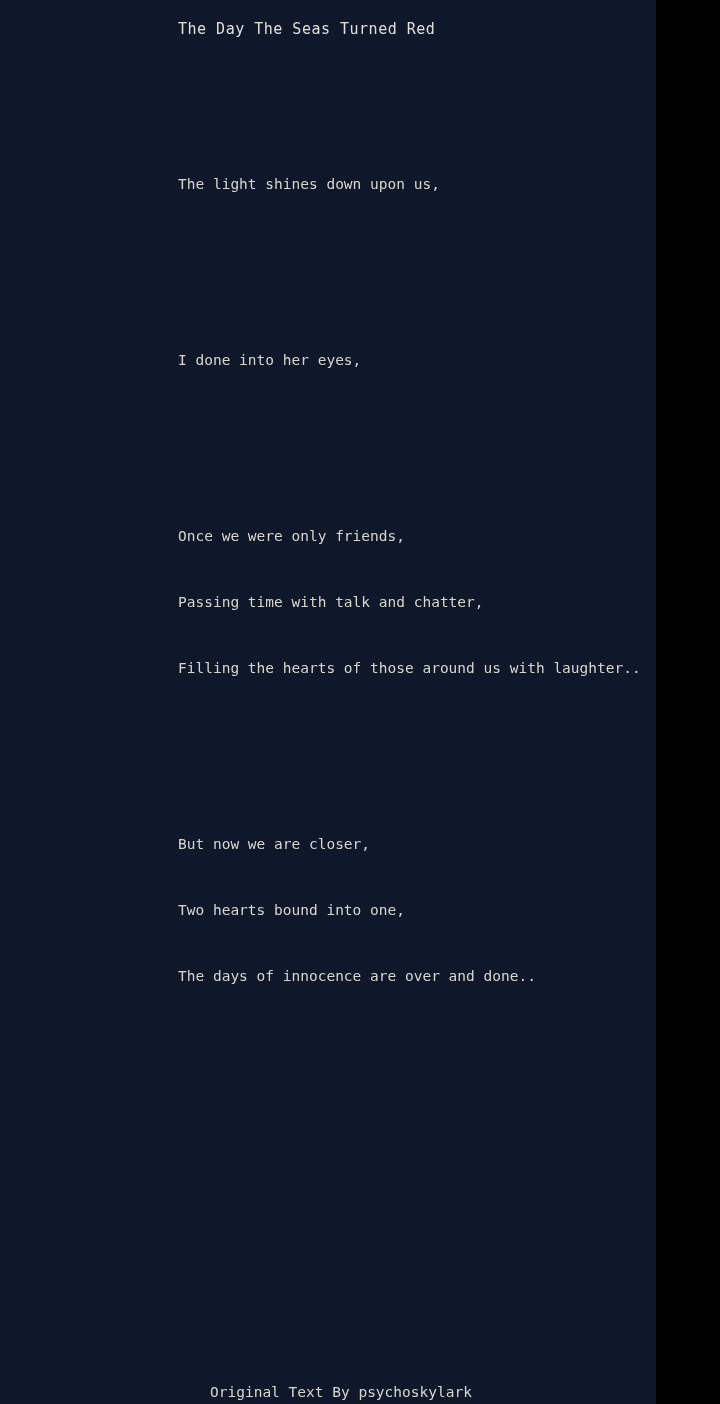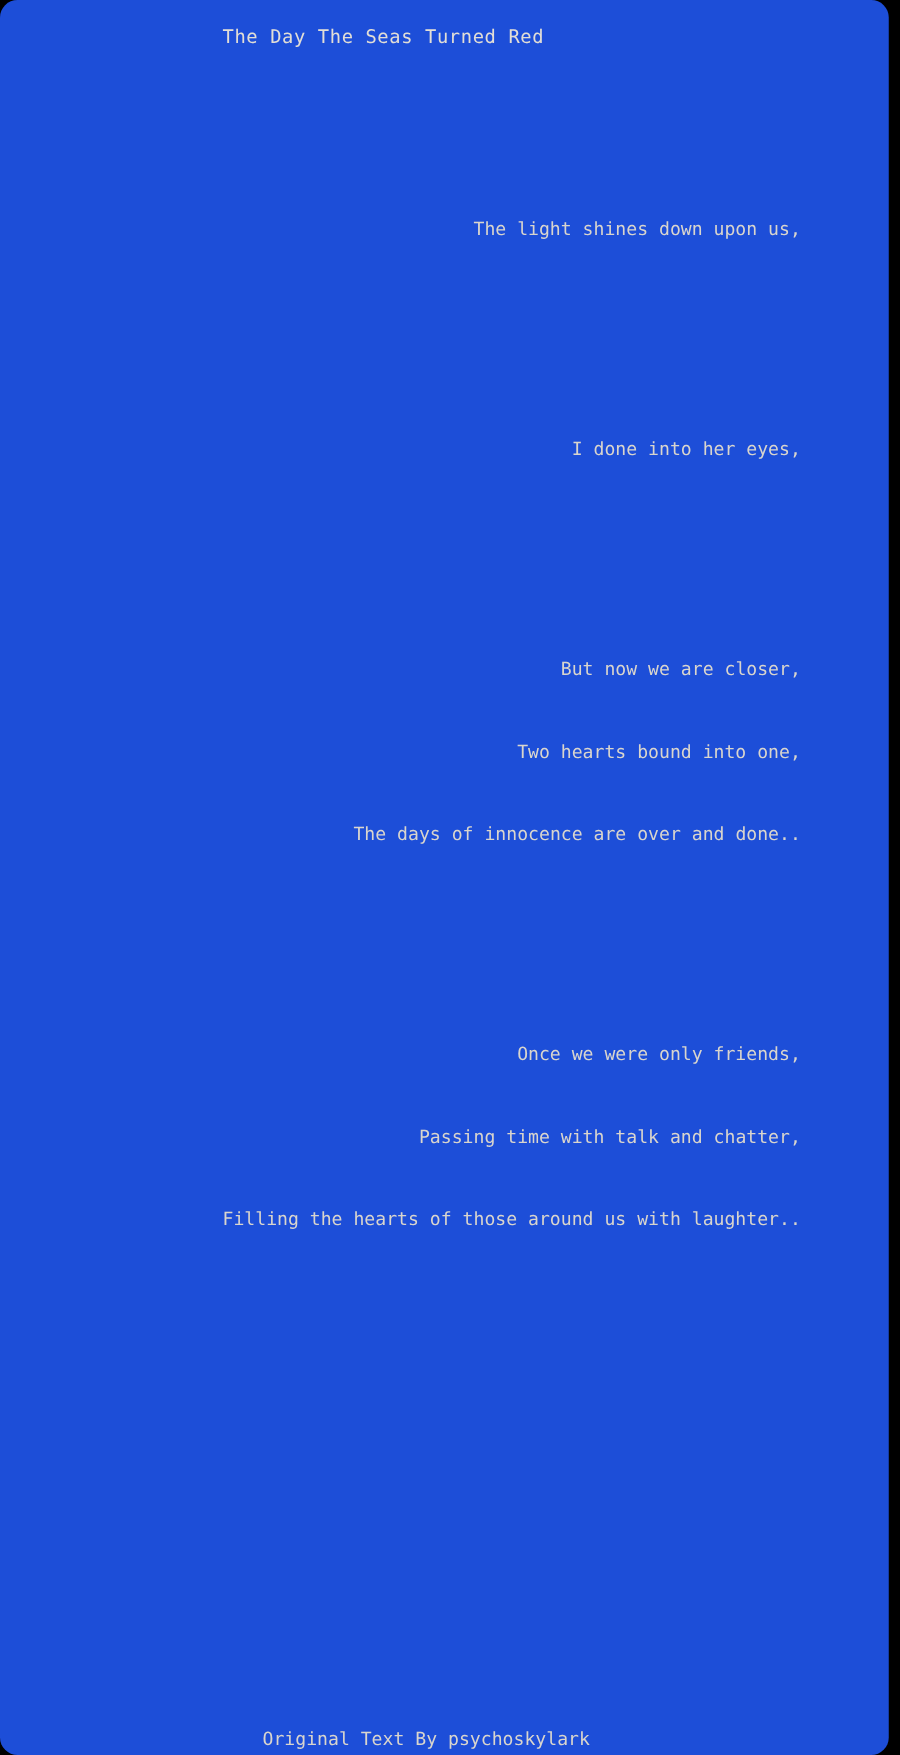--- a/index.html
+++ b/index.html
@@ -8,25 +8,24 @@
     background: #000000;
   }
   body {
     width: 720px;
     min-height: 1404px;
     font-family: "DejaVu Sans Mono", "Liberation Mono", monospace;
     color: #d8d4cc;
   }
   .page {
     position: relative;
-    width: 711px;
+    width: 656px;
     min-height: 1404px;
-    background: #1d4ed8;
+    background: #0f172a;
     overflow: hidden;
-    border-radius: 14px;
   }
   .title {
     position: absolute;
     left: 178px;
     top: 20px;
     font-size: 15px;
     letter-spacing: 0.5px;
     color: #e2ded6;
     white-space: pre;
   }
@@ -37,21 +36,20 @@
     font-size: 14.5px;
     line-height: 22px;
     color: #d9d5cd;
     white-space: pre;
   }
   .stanza {
     margin: 0 0 22px 0;
   }
   .stanza .line {
     white-space: pre;
-    text-align: right;
   }
   .credits {
     position: absolute;
     left: 210px;
     top: 1337px;
     font-size: 14.5px;
     line-height: 22px;
     color: #d9d5cd;
     white-space: pre;
   }
@@ -64,28 +62,28 @@
   <div class="title">The Day The Seas Turned Red</div>
 
   <div class="poem">
     <div class="stanza">
       <div class="line">The light shines down upon us,</div>
     </div>
     <div class="stanza">
       <div class="line">I done into her eyes,</div>
     </div>
     <div class="stanza">
+      <div class="line">Once we were only friends,</div>
+      <div class="line">Passing time with talk and chatter,</div>
+      <div class="line">Filling the hearts of those around us with laughter..</div>
+    </div>
+    <div class="stanza">
       <div class="line">But now we are closer,</div>
       <div class="line">Two hearts bound into one,</div>
       <div class="line">The days of innocence are over and done..</div>
-    </div>
-    <div class="stanza">
-      <div class="line">Once we were only friends,</div>
-      <div class="line">Passing time with talk and chatter,</div>
-      <div class="line">Filling the hearts of those around us with laughter..</div>
     </div>
     <div class="stanza">
       
       
       
     </div>
     
     
     
     

